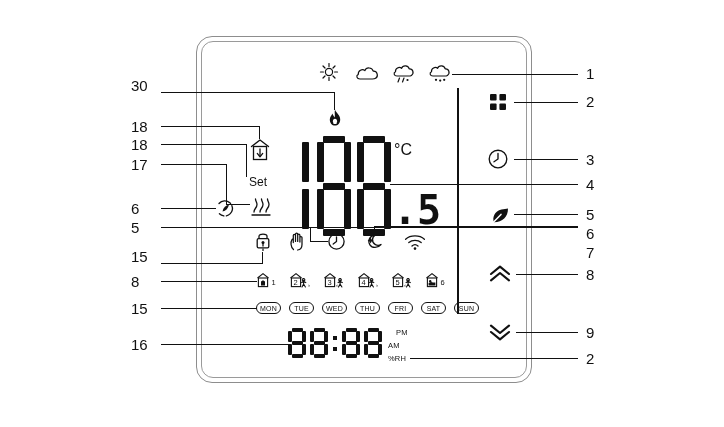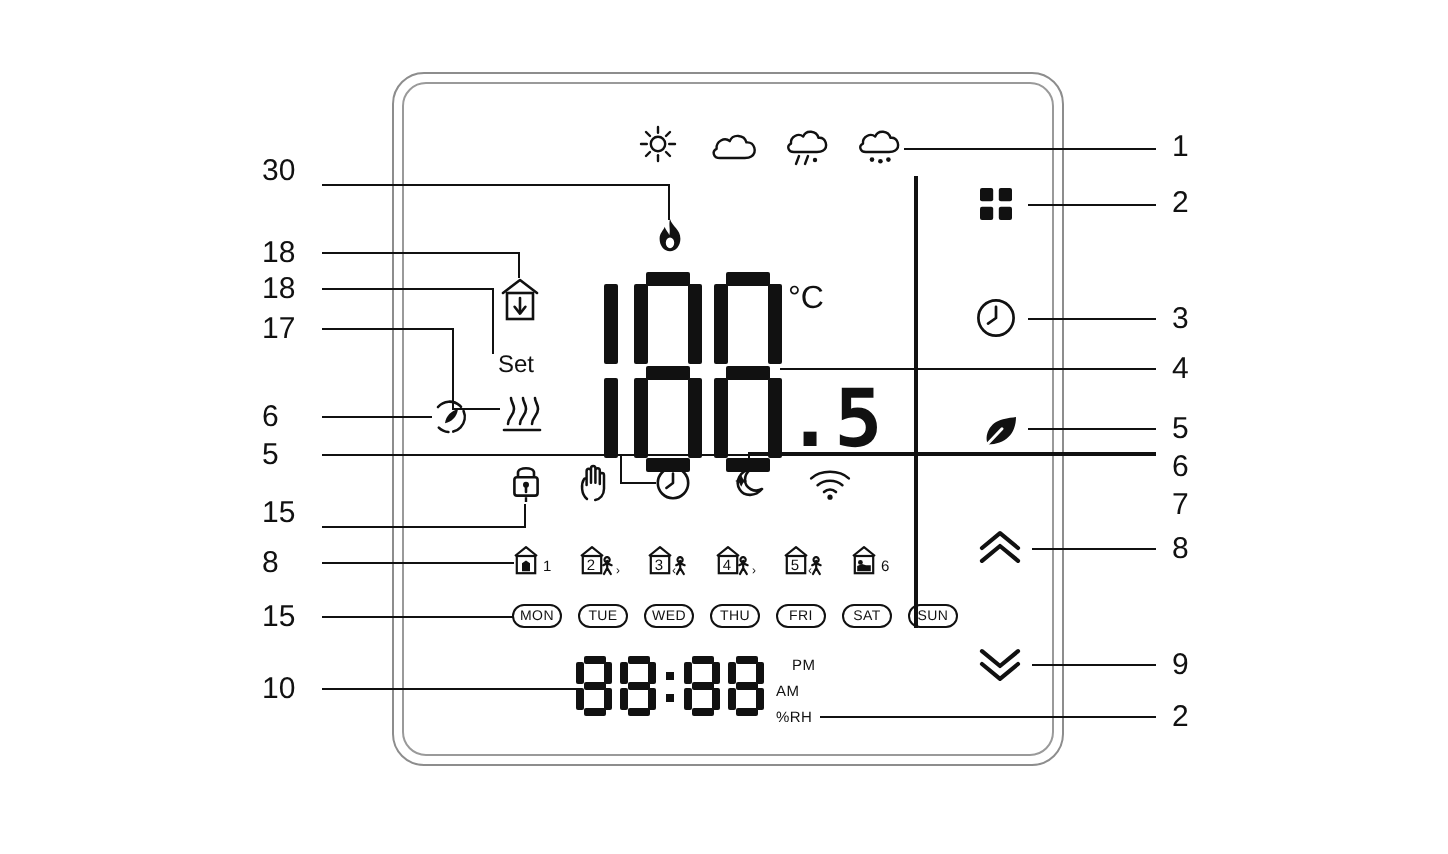--- a/index.html
+++ b/index.html
@@ -460,21 +460,21 @@
       <div class="sg h" style="left:4px;top:0px;width:11px;"></div>
       <div class="sg v" style="left:0px;top:3px;height:11px;"></div>
       <div class="sg v" style="left:14px;top:3px;height:11px;"></div>
       <div class="sg h" style="left:4px;top:13px;width:11px;"></div>
       <div class="sg v" style="left:0px;top:16px;height:11px;"></div>
       <div class="sg v" style="left:14px;top:16px;height:11px;"></div>
       <div class="sg h" style="left:4px;top:26px;width:11px;"></div>
     </div>
   </div>
   <div class="hline" style="left:161px;top:344px;width:129px;"></div>
-  <div class="callout left" style="left:131px;top:337px;">10</div>
+  <div class="callout left" style="left:131px;top:337px;">16</div>
 
   <div class="ampm" style="left:396px;top:329px;">PM</div>
   <div class="ampm" style="left:388px;top:342px;">AM</div>
   <div class="ampm" style="left:388px;top:355px;">%RH</div>
 
   <div class="hline" style="left:410px;top:358px;width:168px;"></div>
   <div class="callout right" style="left:586px;top:351px;">2</div>
 
   <div class="icon" style="left:488px;top:92px;width:20px;height:20px;">
     <svg width="20" height="20" viewBox="0 0 20 20">

